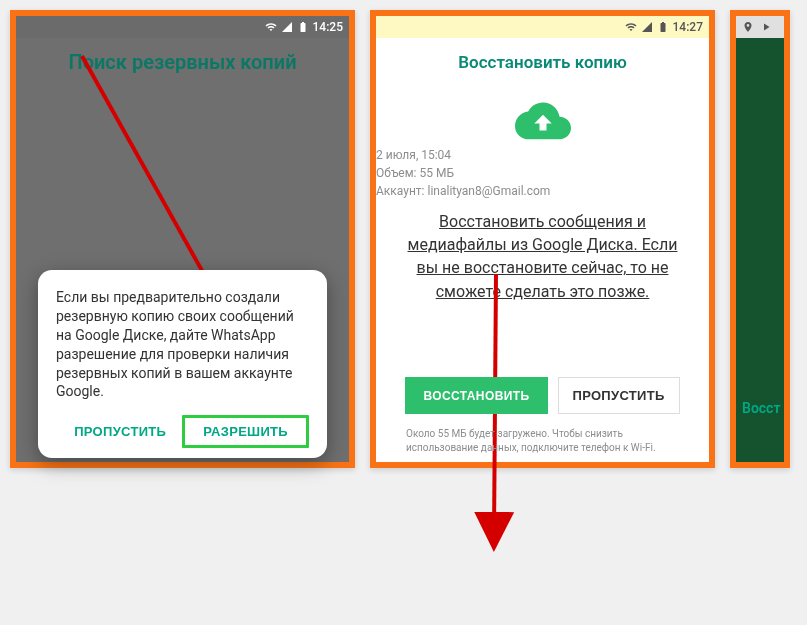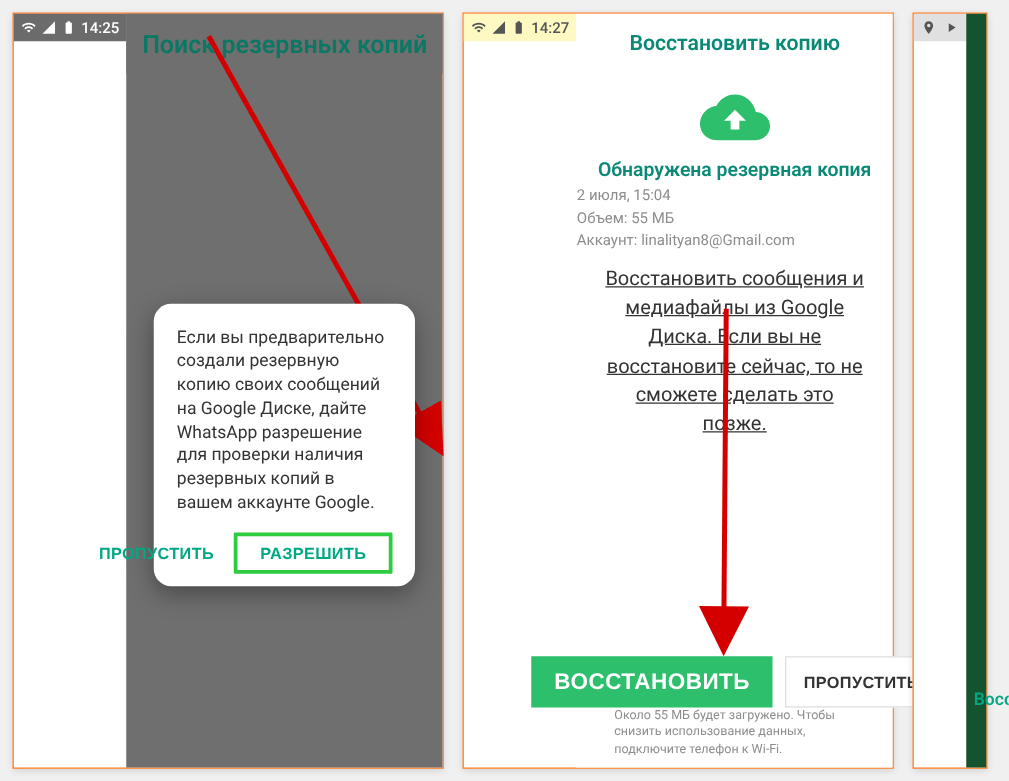--- a/index.html
+++ b/index.html
@@ -8,26 +8,26 @@
     font-family: Roboto, Arial, sans-serif;
     padding: 10px;
     display: flex;
     gap: 15px;
     width: 807px;
     height: 625px;
     overflow: hidden;
   }
   .phone {
     width: 345px;
-    height: 605px;
+    height: 458px;
     background: #fff;
-    border: 1px solid #f97316;
+    border: 6px solid #f97316;
     box-shadow: 0 2px 6px rgba(0,0,0,0.15);
     display: flex;
-    flex-direction: row;
+    flex-direction: column;
     position: relative;
     flex-shrink: 0;
   }
   .phone.third {
     width: 60px;
   }
   
   .status-bar {
     height: 22px;
     background: #6b6b6b;
@@ -131,21 +131,21 @@
     bottom:48px;
     display:flex;
     justify-content:center;
     gap:10px;
   }
   .solid-btn {
     background:#2dbf6c;
     color:#fff;
     border:none;
     font-weight:600;
-    font-size:18px;
+    font-size:12px;
     letter-spacing:0.4px;
     padding:10px 18px;
     cursor:pointer;
   }
   .ghost-btn {
     background:#fff;
     color:#333;
     border:1px solid #ddd;
     font-weight:600;
     font-size:13px;
@@ -236,21 +236,20 @@
   </div>
   <div class="screen2-body">
     <div class="screen2-title">Восстановить копию</div>
 
     <div class="cloud-wrap">
       <svg class="cloud-icon" viewBox="0 0 64 44">
         <path fill="#2dbf6c" d="M51 18.2C49.3 8.9 41.4 2 32 2c-7.4 0-13.9 4.2-17 10.4C6.7 13.3 0 20.4 0 29c0 9 7.3 15 16.3 15H50c7.7 0 14-5.3 14-13 0-7.3-5.8-12.3-13-12.8zM36 26v8h-8v-8h-6l10-10 10 10h-6z"></path>
       </svg>
     </div>
 
-    <div class="found-title">Обнаружена резервная копия</div>
     <div class="meta-line">2 июля, 15:04</div>
     <div class="meta-line">Объем: 55 МБ</div>
     <div class="meta-line">Аккаунт: linalityan8@Gmail.com</div>
 
     <div class="desc">Восстановить сообщения и медиафайлы из Google Диска. Если вы не восстановите сейчас, то не сможете сделать это позже.</div>
 
     <svg class="arrow" style="left:70px; top:230px; width:80px; height:290px;">
       <defs>
           <marker id="ah2" markerWidth="10" markerHeight="10" refX="6" refY="5" orient="auto">
             <path d="M0,0 L10,5 L0,10 z" fill="#d40000"></path>

